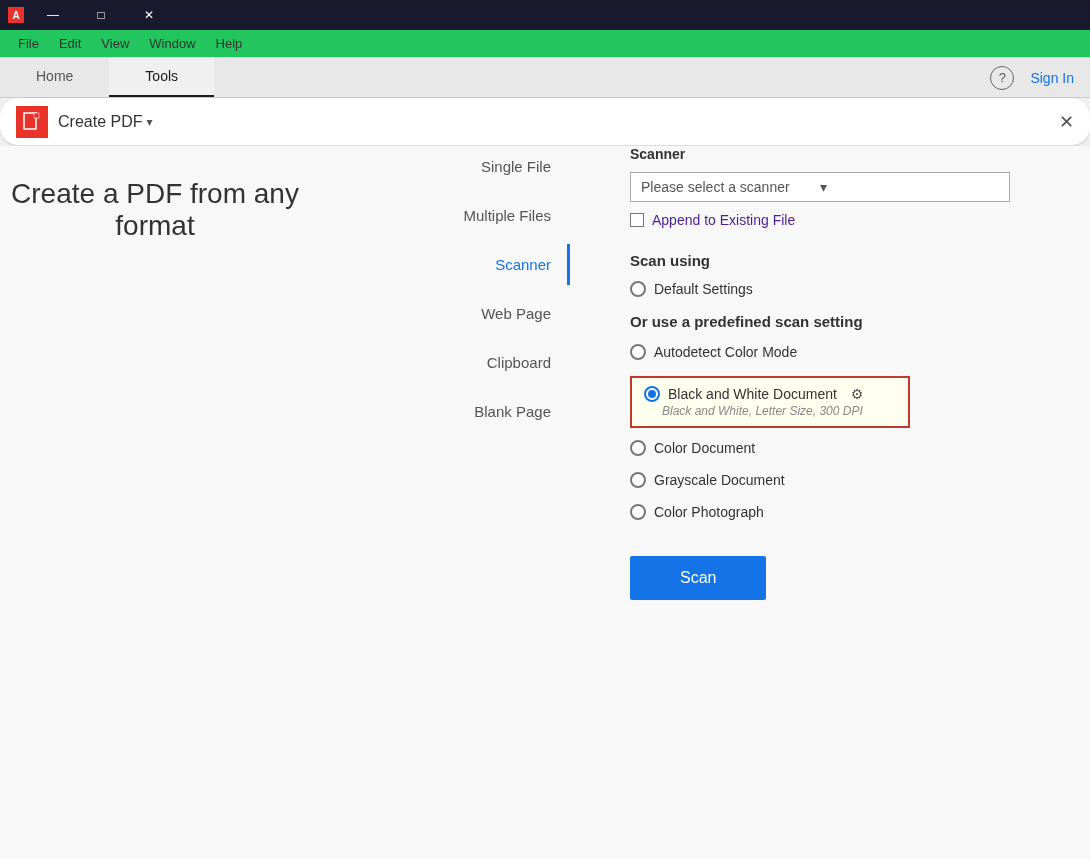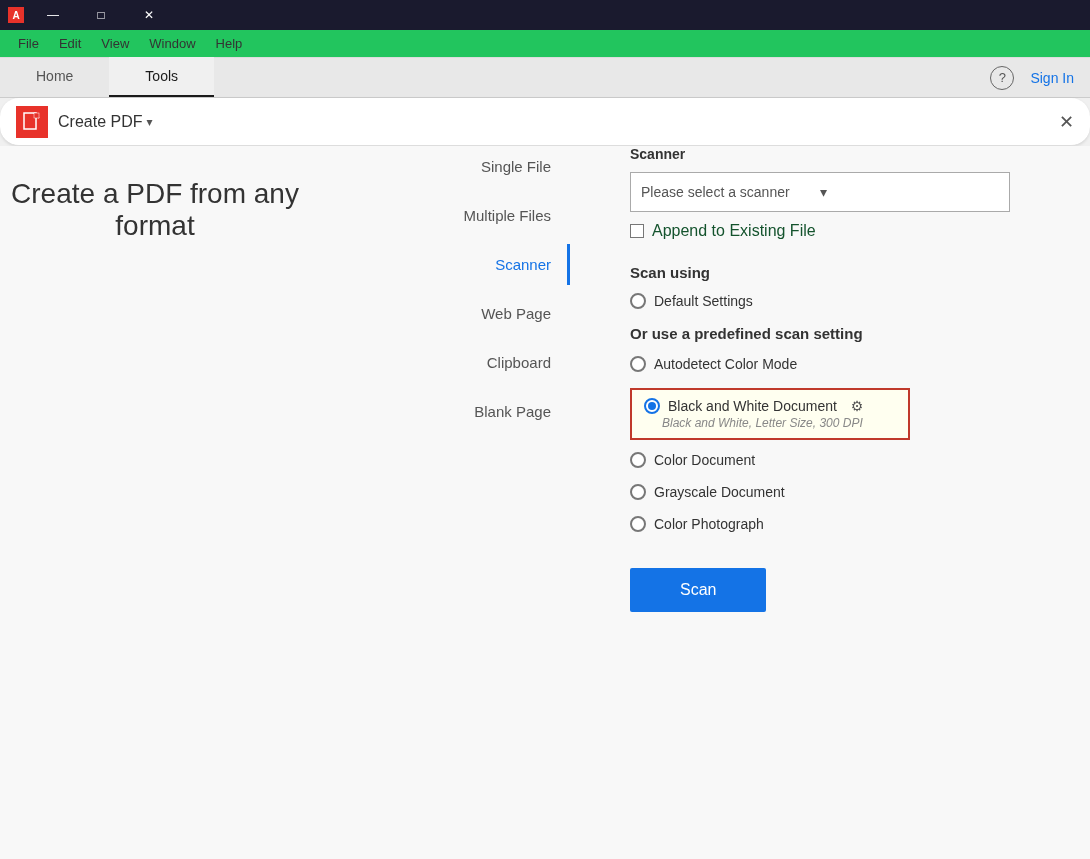--- a/index.html
+++ b/index.html
@@ -163,40 +163,40 @@
       color: #333;
       margin-bottom: 10px;
     }
 
     .scanner-dropdown {
       display: flex;
       align-items: center;
       border: 1px solid #aaa;
       background: white;
       padding: 0 10px;
-      height: 40px;
+      height: 30px;
       width: 380px;
       cursor: pointer;
       margin-bottom: 10px;
       position: relative;
     }
     .scanner-dropdown span { flex: 1; color: #555; font-size: 14px; }
     .dropdown-arrow { color: #555; font-size: 12px; }
 
     .append-row {
       display: flex;
       align-items: center;
       gap: 8px;
       margin-bottom: 24px;
     }
     .checkbox {
       width: 14px; height: 14px; border: 1px solid #777;
       background: white; cursor: pointer; display: flex; align-items: center; justify-content: center;
     }
-    .append-label { color: #14532d; font-size: 16px; }
+    .append-label { color: #4c1d95; font-size: 14px; }
 
     .scan-using-label {
       font-size: 15px;
       font-weight: 600;
       color: #333;
       margin-bottom: 12px;
     }
 
     .radio-row {
       display: flex;

